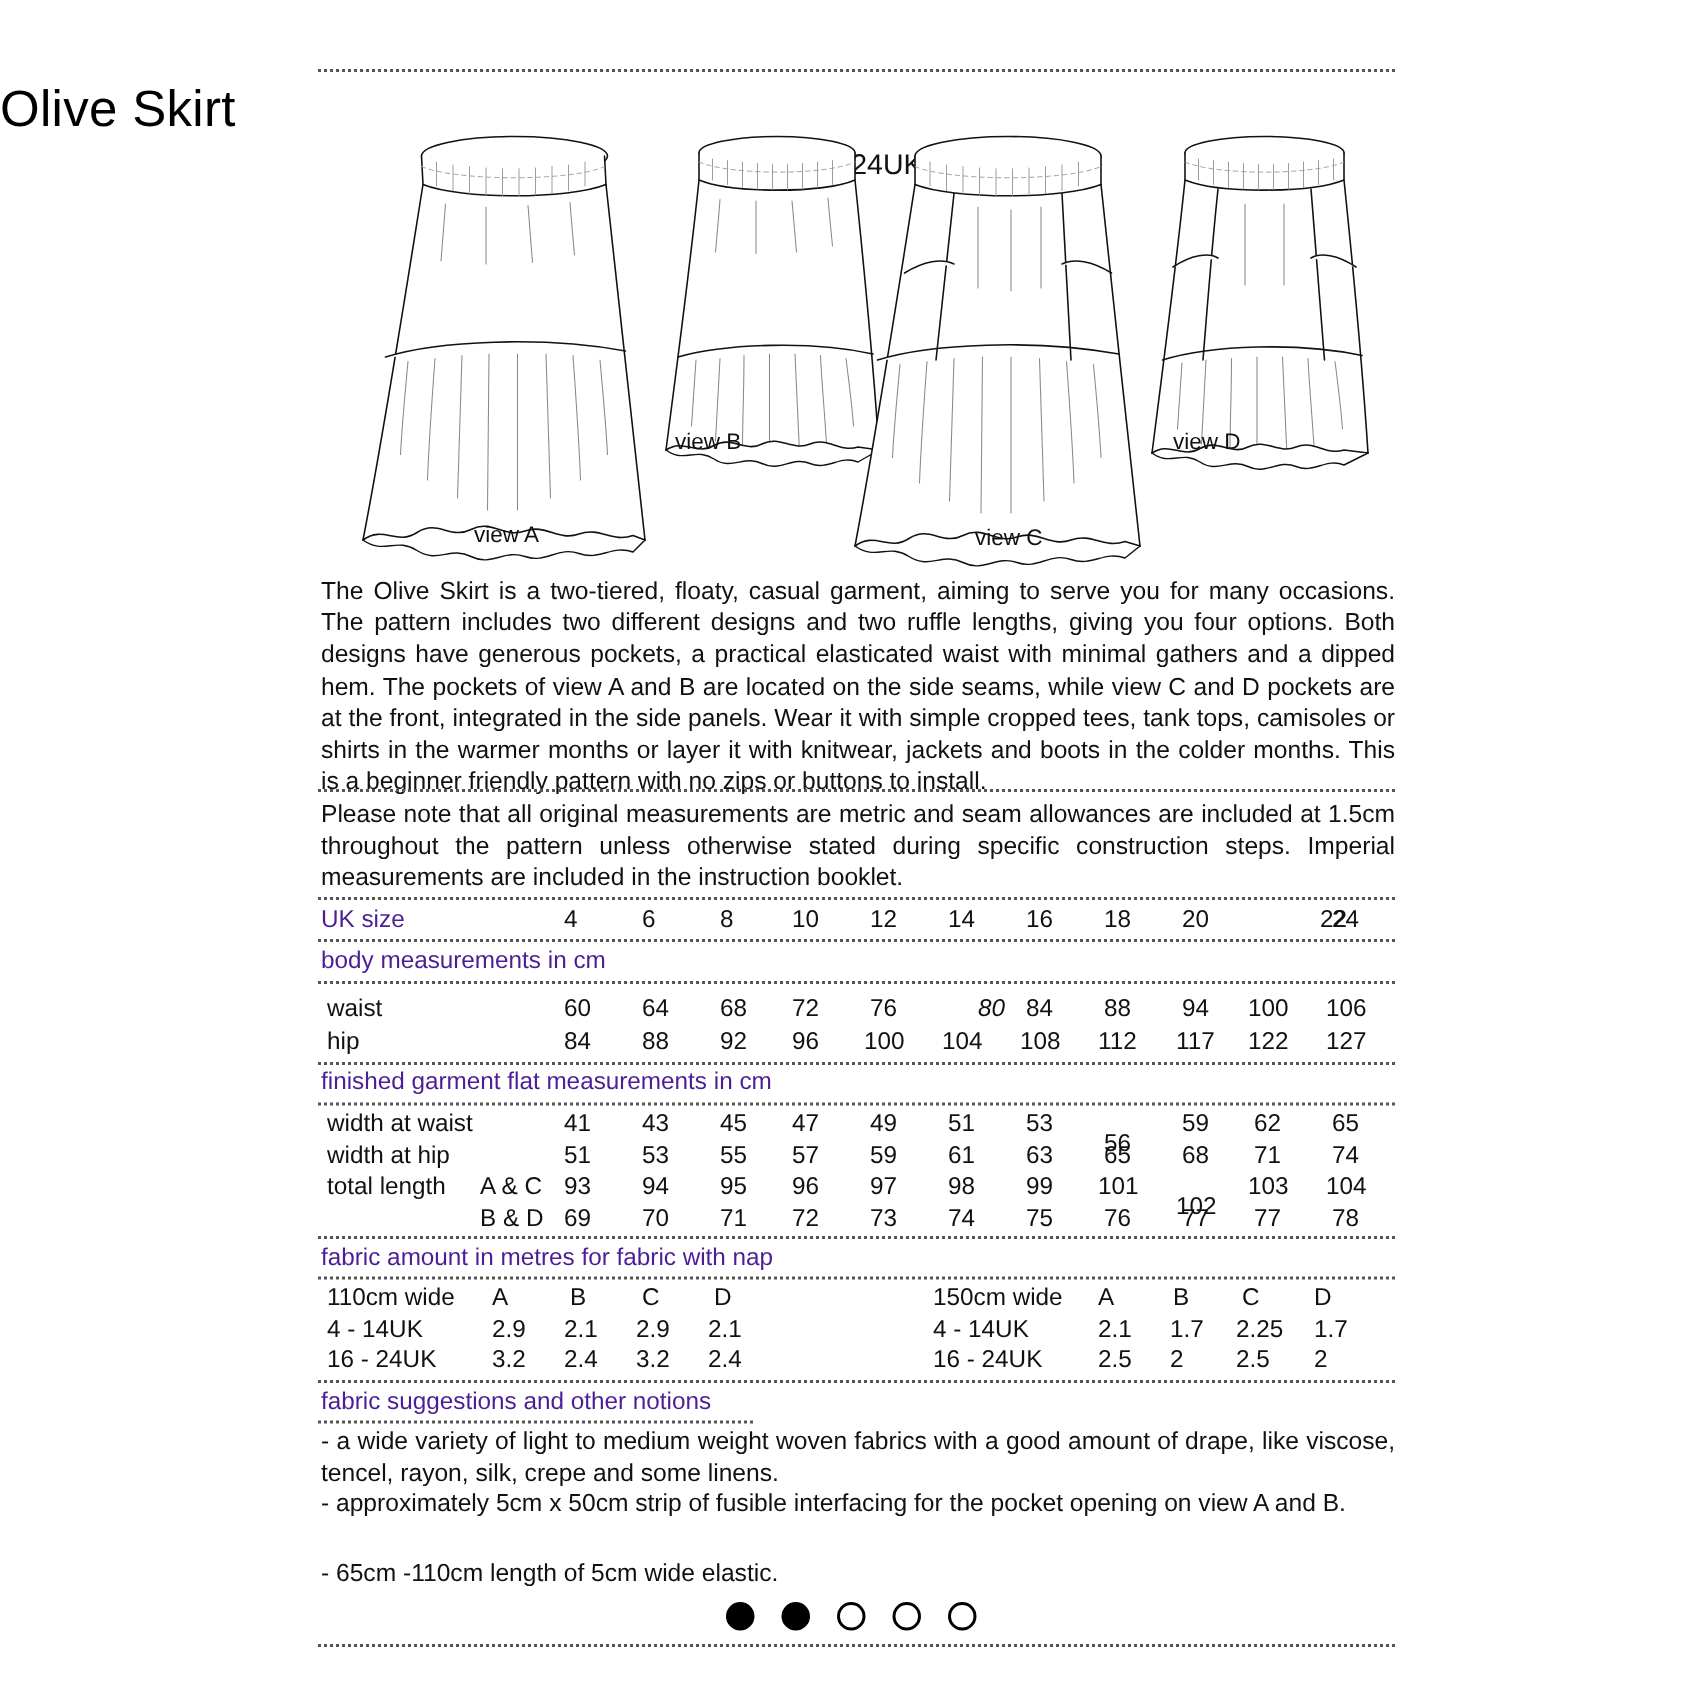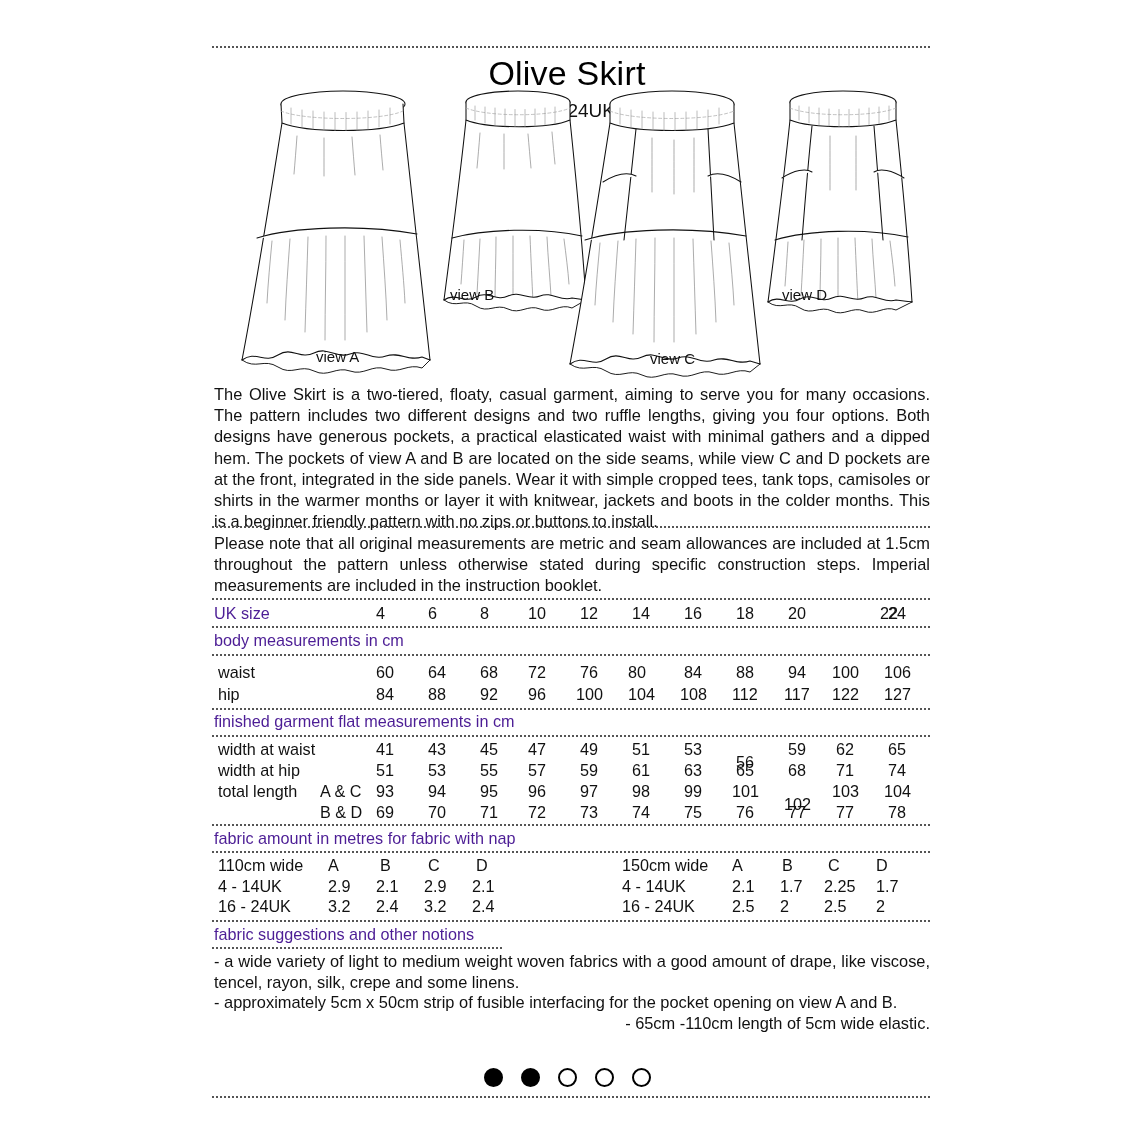--- a/index.html
+++ b/index.html
@@ -15,21 +15,21 @@
 
   
   .rule{
     position:absolute;height:0;
     border-top:2px dotted #555;
   }
 
   
   .title{
     position:absolute;left:0;top:54px;width:1134px;
-    text-align:center;
+    text-align:left;
     font-size:34px;font-weight:400;letter-spacing:.2px;
     color:#000;
   }
   .sizerange{
     position:absolute;left:540px;top:100px;
     font-size:19px;color:#111;
   }
 
   
   .illus{position:absolute;left:212px;top:88px;width:718px;height:292px;}
@@ -262,21 +262,21 @@
     <div class="sechead" style="top:631px;">body measurements in cm</div>
     <div class="rule" style="left:212px;top:654px;width:718px;"></div>
 
     <div>
       <div class="rowlbl" style="left:218px;top:663px;">waist</div>
       <div class="cell" style="left:376px;top:663px;">60</div>
       <div class="cell" style="left:428px;top:663px;">64</div>
       <div class="cell" style="left:480px;top:663px;">68</div>
       <div class="cell" style="left:528px;top:663px;">72</div>
       <div class="cell" style="left:580px;top:663px;">76</div>
-      <div class="cell" style="left:628px;top:663px;">80</div>
+      <div class="cell" style="left:652px;top:663px;font-style:italic;">80</div>
       <div class="cell" style="left:684px;top:663px;">84</div>
       <div class="cell" style="left:736px;top:663px;">88</div>
       <div class="cell" style="left:788px;top:663px;">94</div>
       <div class="cell" style="left:832px;top:663px;">100</div>
       <div class="cell" style="left:884px;top:663px;">106</div>
     </div>
 
     <div>
       <div class="rowlbl" style="left:218px;top:685px;">hip</div>
       <div class="cell" style="left:376px;top:685px;">84</div>
@@ -408,21 +408,21 @@
     </div>
   </div>
 
   <div class="rule" style="left:212px;top:920px;width:718px;"></div>
 
   <div class="sechead" style="top:925px;">fabric suggestions and other notions</div>
   <div class="rule" style="left:212px;top:947px;width:290px;"></div>
 
   <div class="para nojust" style="top:951px;text-align:justify;">- a wide variety of light to medium weight woven fabrics with a good amount of drape, like viscose, tencel, rayon, silk, crepe and some linens.</div>
   <div class="para nojust" style="top:992px;">- approximately 5cm x 50cm strip of fusible interfacing for the pocket opening on view A and B.</div>
-  <div class="para nojust" style="top:1013px;text-align:right;">- 65cm -110cm length of 5cm wide elastic.</div>
+  <div class="para nojust" style="top:1039px;">- 65cm -110cm length of 5cm wide elastic.</div>
 
   <div class="dots">
     <div class="dot filled"></div>
     <div class="dot filled"></div>
     <div class="dot"></div>
     <div class="dot"></div>
     <div class="dot"></div>
   </div>
 
   <div class="rule" style="left:212px;top:1096px;width:718px;"></div>

